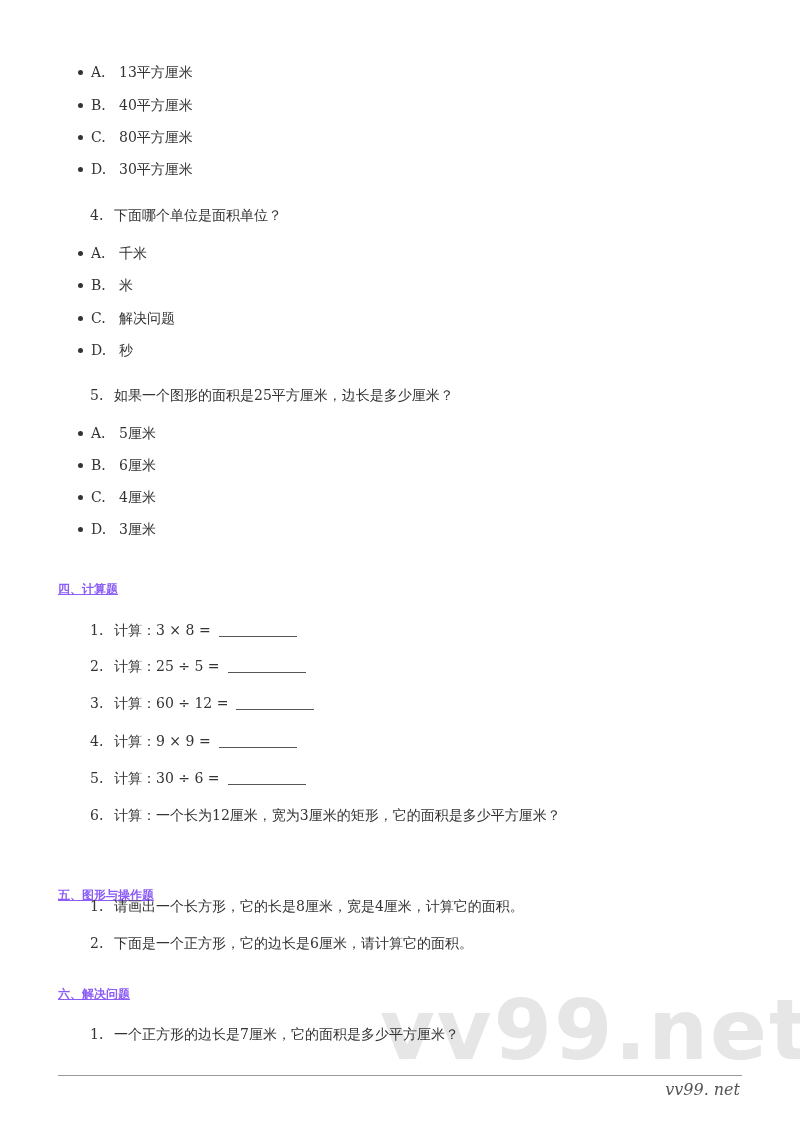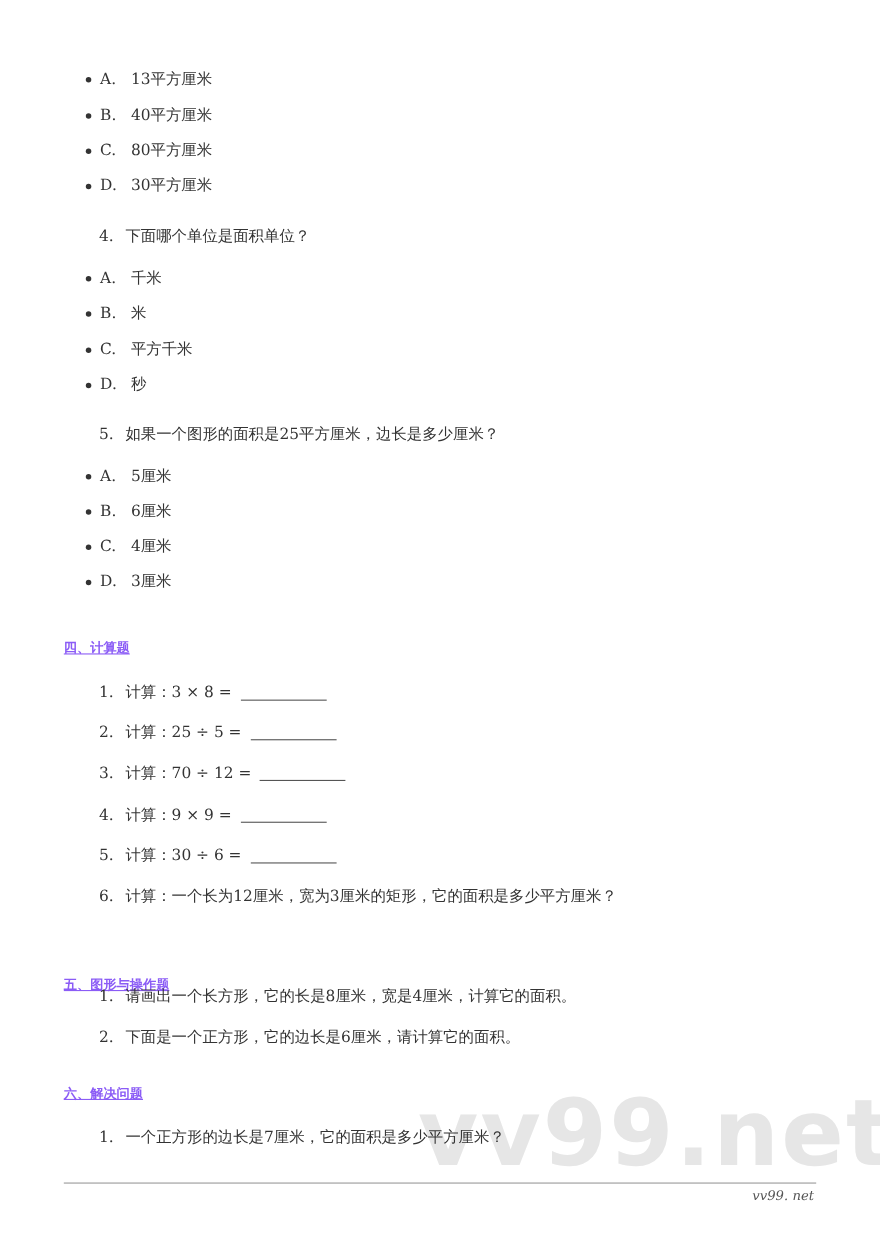--- a/index.html
+++ b/index.html
@@ -26,21 +26,21 @@
       font-family: "DejaVu Sans", "Liberation Sans", sans-serif; white-space: nowrap; text-decoration: underline;
     }
     .watermark {
       position: absolute; left: 380px; top: 985px; font-size: 84px; font-weight: bold;
       color: #e6e6e6; font-family: "DejaVu Sans", "Liberation Sans", sans-serif; letter-spacing: 2px;
       z-index: 0; line-height: 90px;
     }
     .q, .opt, .h { z-index: 1; }
     .footer-line { position: absolute; left: 58px; top: 1075px; width: 684px; height: 1px; background: #999; }
     .footer-text {
-      position: absolute; right: 60px; top: 1080px; font-size: 12px; font-style: italic; color: #555;
+      position: absolute; right: 60px; top: 1080px; font-size: 16px; font-style: italic; color: #555;
       font-family: "DejaVu Serif", "Liberation Serif", serif;
     }
   </style>
 </head>
 <body>
 
 <div class="page">
 
   <div class="watermark">vv99.net</div>
 
@@ -75,21 +75,21 @@
       <span>千米</span>
     </div>
   <div class="opt" style="top:275px">
       <span class="bullet"></span>
       <span class="letter">B.</span>
       <span>米</span>
     </div>
   <div class="opt" style="top:308px">
       <span class="bullet"></span>
       <span class="letter">C.</span>
-      <span>平方千米</span>
+      <span>解决问题</span>
     </div>
   <div class="opt" style="top:340px">
       <span class="bullet"></span>
       <span class="letter">D.</span>
       <span>秒</span>
     </div>
 
   <div class="q" style="top:385px">
       <span class="num">5.</span>
       <span>如果一个图形的面积是25平方厘米，边长是多少厘米？</span>
@@ -121,21 +121,21 @@
       <span>计算：3 × 8 =</span>
       <span class="blank" style="width:78px"></span>
     </div>
   <div class="q" style="top:656px">
       <span class="num">2.</span>
       <span>计算：25 ÷ 5 =</span>
       <span class="blank" style="width:78px"></span>
     </div>
   <div class="q" style="top:693px">
       <span class="num">3.</span>
-      <span>计算：70 ÷ 12 =</span>
+      <span>计算：60 ÷ 12 =</span>
       <span class="blank" style="width:78px"></span>
     </div>
   <div class="q" style="top:731px">
       <span class="num">4.</span>
       <span>计算：9 × 9 =</span>
       <span class="blank" style="width:78px"></span>
     </div>
   <div class="q" style="top:768px">
       <span class="num">5.</span>
       <span>计算：30 ÷ 6 =</span>

